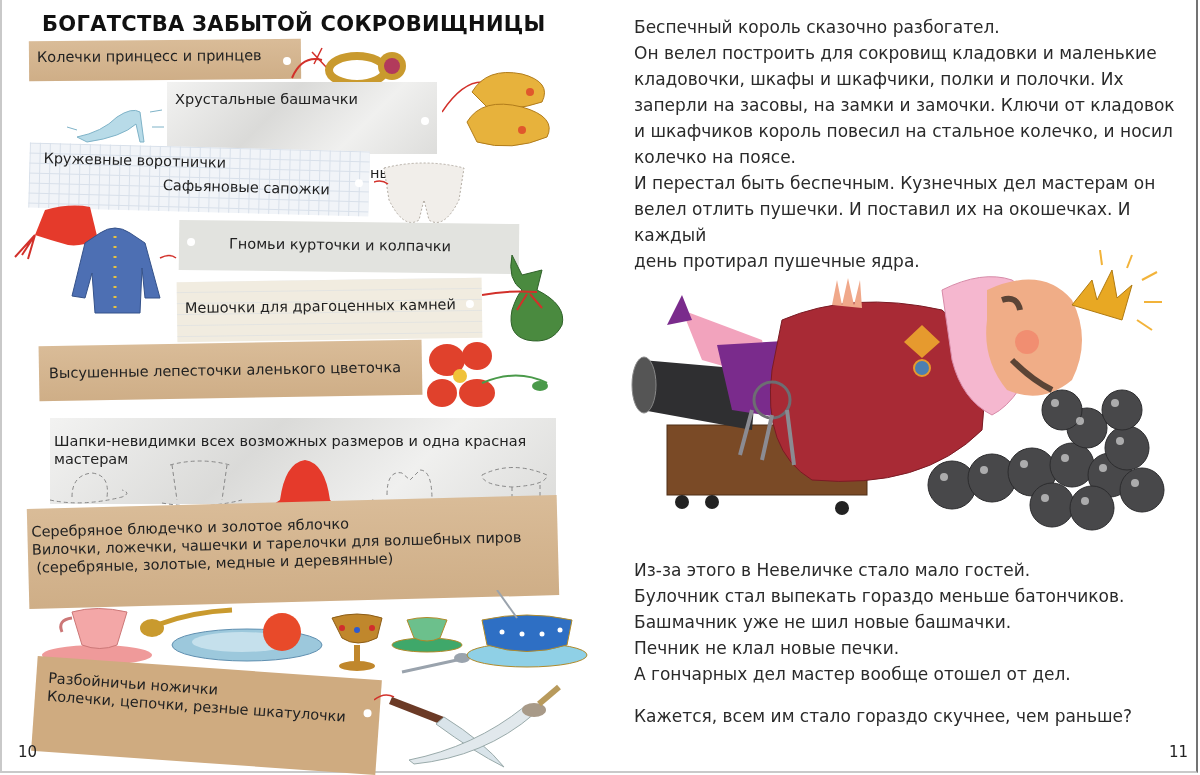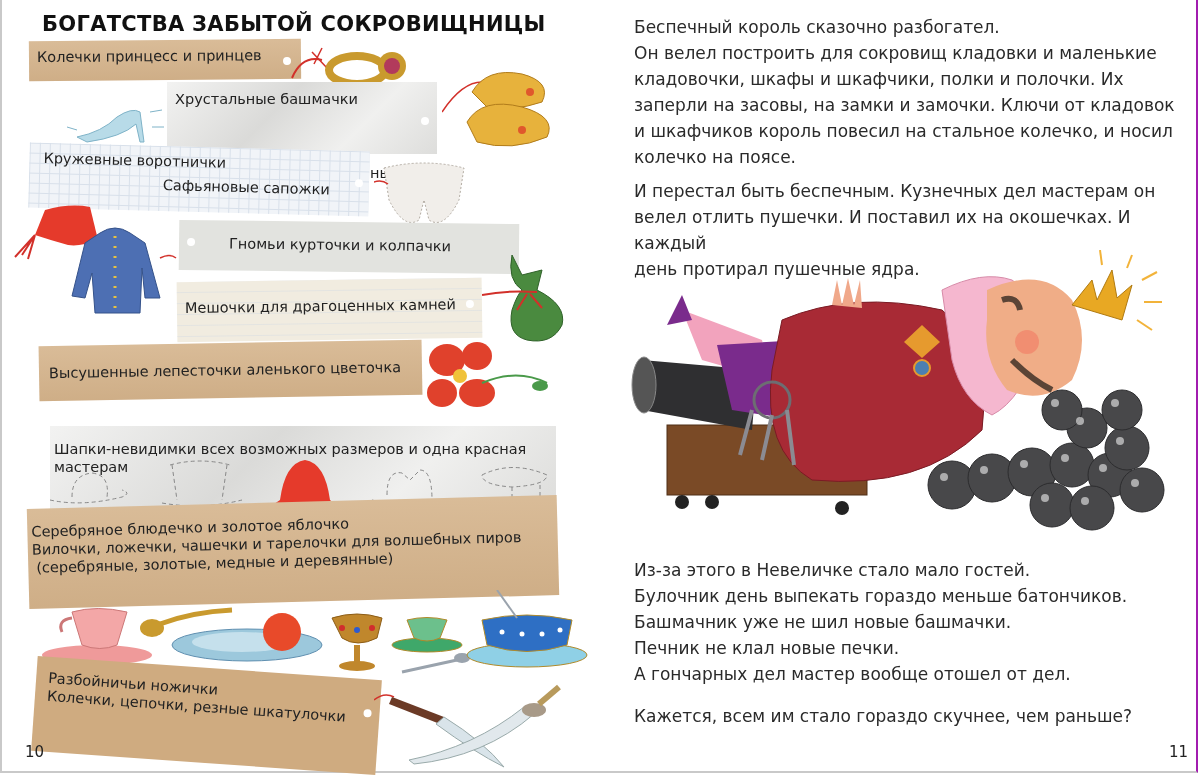--- a/index.html
+++ b/index.html
@@ -1,17 +1,17 @@
 <!DOCTYPE html>
 <html><head>
 <meta charset="utf-8">
 <style>
   html,body{margin:0;padding:0;}
   body{width:1200px;height:775px;background:#ffffff;position:relative;overflow:hidden;font-family:"DejaVu Sans",sans-serif;color:#1f1f1f;}
-  .spread{position:absolute;left:0;top:0;width:1198px;height:773px;border-left:2px solid #c9c9c9;border-right:2px solid #a21caf;border-bottom:2px solid #c9c9c9;box-sizing:border-box;background:#fff;}
+  .spread{position:absolute;left:0;top:0;width:1198px;height:773px;border-left:2px solid #c9c9c9;border-right:2px solid #737373;border-bottom:2px solid #c9c9c9;box-sizing:border-box;background:#fff;}
   .page{position:absolute;top:0;height:100%;}
   .page-left{left:0;width:600px;}
   .page-right{left:600px;width:598px;}
   .title{position:absolute;left:40px;top:12px;font-family:"DejaVu Sans",sans-serif;font-weight:bold;font-size:21px;letter-spacing:0.3px;color:#111;white-space:nowrap;}
   .tag{position:absolute;font-family:"DejaVu Sans",sans-serif;font-size:14.5px;color:#222;box-sizing:border-box;white-space:nowrap;line-height:1.25;}
   .kraft{background:#d6b68f;background-image:linear-gradient(180deg,rgba(255,255,255,0.08),rgba(120,80,40,0.08));}
   .kraft2{background:#cfab80;}
   .crumpled{background:#e6e6e4;background-image:linear-gradient(135deg,rgba(255,255,255,0.5) 0%,rgba(0,0,0,0.05) 40%,rgba(255,255,255,0.4) 70%,rgba(0,0,0,0.04) 100%);}
   .grid{background-color:#f1f4f8;background-image:linear-gradient(#d8e0ea 1px,transparent 1px),linear-gradient(90deg,#d8e0ea 1px,transparent 1px);background-size:10px 10px;}
   .grey{background:#e2e3df;}
@@ -102,21 +102,21 @@
     <svg class="illus" width="140" height="75" style="left:420px;top:338px;">
       <ellipse cx="25" cy="22" rx="18" ry="16" fill="#e0412c"></ellipse>
       <ellipse cx="55" cy="18" rx="15" ry="14" fill="#e0412c"></ellipse>
       <ellipse cx="20" cy="55" rx="15" ry="14" fill="#e0412c"></ellipse>
       <ellipse cx="55" cy="55" rx="18" ry="14" fill="#e0412c"></ellipse>
       <circle cx="38" cy="38" r="7" fill="#f0c23a"></circle>
       <path d="M60 45 Q95 30 125 45" stroke="#4a9a4a" stroke-width="2" fill="none"></path>
       <ellipse cx="118" cy="48" rx="8" ry="5" fill="#4a9a4a"></ellipse>
     </svg>
 
-    <div class="tag crumpled" style="left:48px;top:418px;width:506px;height:86px;padding:14px 0 0 4px;margin-top:8px;">
+    <div class="tag crumpled" style="left:48px;top:418px;width:506px;height:86px;padding:14px 0 0 4px;">
       <div>Шапки-невидимки всех возможных размеров и одна красная</div>
       <div>мастерам</div>
     </div>
     <svg class="illus" width="520" height="70" style="left:40px;top:455px;">
       <g fill="none" stroke="#888" stroke-dasharray="4 3">
         <path d="M8 45 Q40 52 80 42 Q90 38 80 35 M30 42 Q30 20 50 18 Q68 20 65 42"></path>
         <path d="M120 48 Q160 55 200 45 M130 10 L135 45 M185 10 L180 45 M128 10 Q158 2 188 10"></path>
         <path d="M330 45 Q370 55 400 45 M345 40 Q345 15 360 18 L368 25 L378 15 Q390 15 390 45"></path>
         <path d="M440 20 Q470 5 505 20 Q505 30 470 32 Q440 30 440 20 M470 32 L470 55 M498 30 L498 55"></path>
       </g>
@@ -173,34 +173,34 @@
     </div>
     <svg class="illus" width="200" height="100" style="left:372px;top:672px;">
       <path d="M0 28 Q10 20 20 25" stroke="#d2302a" stroke-width="1.5" fill="none"></path>
       <path d="M18 25 L70 45 L66 52 L15 32 Z" fill="#6b3a26"></path>
       <path d="M70 45 Q110 70 130 95 Q100 80 62 52 Z" fill="#d9e4ea" stroke="#9aa"></path>
       <path d="M35 88 Q100 75 150 35 L160 42 Q110 85 40 92 Z" fill="#e1e8ec" stroke="#9aa"></path>
       <ellipse cx="160" cy="38" rx="12" ry="7" fill="#a89a88"></ellipse>
       <path d="M165 32 L185 15" stroke="#b89a5c" stroke-width="6"></path>
     </svg>
 
-    <div class="pagenum" style="left:23px;margin-top:38px;">10</div>
+    <div class="pagenum" style="left:16px;margin-top:38px;">10</div>
   </div>
 
   <div class="page page-right">
     <div class="rtext" style="left:32px;top:14px;">
       <p>
         <span>Беспечный король сказочно разбогател.</span><br>
         <span>Он велел построить для сокровищ кладовки и маленькие</span><br>
         <span>кладовочки, шкафы и шкафчики, полки и полочки. Их</span><br>
         <span>заперли на засовы, на замки и замочки. Ключи от кладовок</span><br>
         <span>и шкафчиков король повесил на стальное колечко, и носил</span><br>
         <span>колечко на поясе.</span>
       </p>
-      <p style="margin-top:8px;">
+      <p style="margin-top:0;">
         <span>И перестал быть беспечным. Кузнечных дел мастерам он</span><br>
         <span>велел отлить пушечки. И поставил их на окошечках. И каждый</span><br>
         <span>день протирал пушечные ядра.</span>
       </p>
     </div>
 
     <svg class="illus" width="560" height="290" style="left:20px;top:250px;">
 
       <rect x="45" y="175" width="200" height="70" fill="#7a4a26" stroke="#4f2f16"></rect>
       <circle cx="60" cy="252" r="7" fill="#222"></circle>
@@ -265,21 +265,21 @@
           <circle cx="498" cy="191" r="4"></circle>
           <circle cx="458" cy="171" r="4"></circle>
           <circle cx="493" cy="153" r="4"></circle>
           <circle cx="433" cy="153" r="4"></circle>
       </g>
     </svg>
 
     <div class="rtext" style="left:32px;top:557px;">
       <p>
         <span>Из-за этого в Невеличке стало мало гостей.</span><br>
-        <span>Булочник день выпекать гораздо меньше батончиков.</span><br>
+        <span>Булочник стал выпекать гораздо меньше батончиков.</span><br>
         <span>Башмачник уже не шил новые башмачки.</span><br>
         <span>Печник не клал новые печки.</span><br>
         <span>А гончарных дел мастер вообще отошел от дел.</span>
       </p>
       <p style="margin-top:16px;">
         <span>Кажется, всем им стало гораздо скучнее, чем раньше?</span>
       </p>
     </div>
 
     <div class="pagenum" style="right:12px;">11</div>

